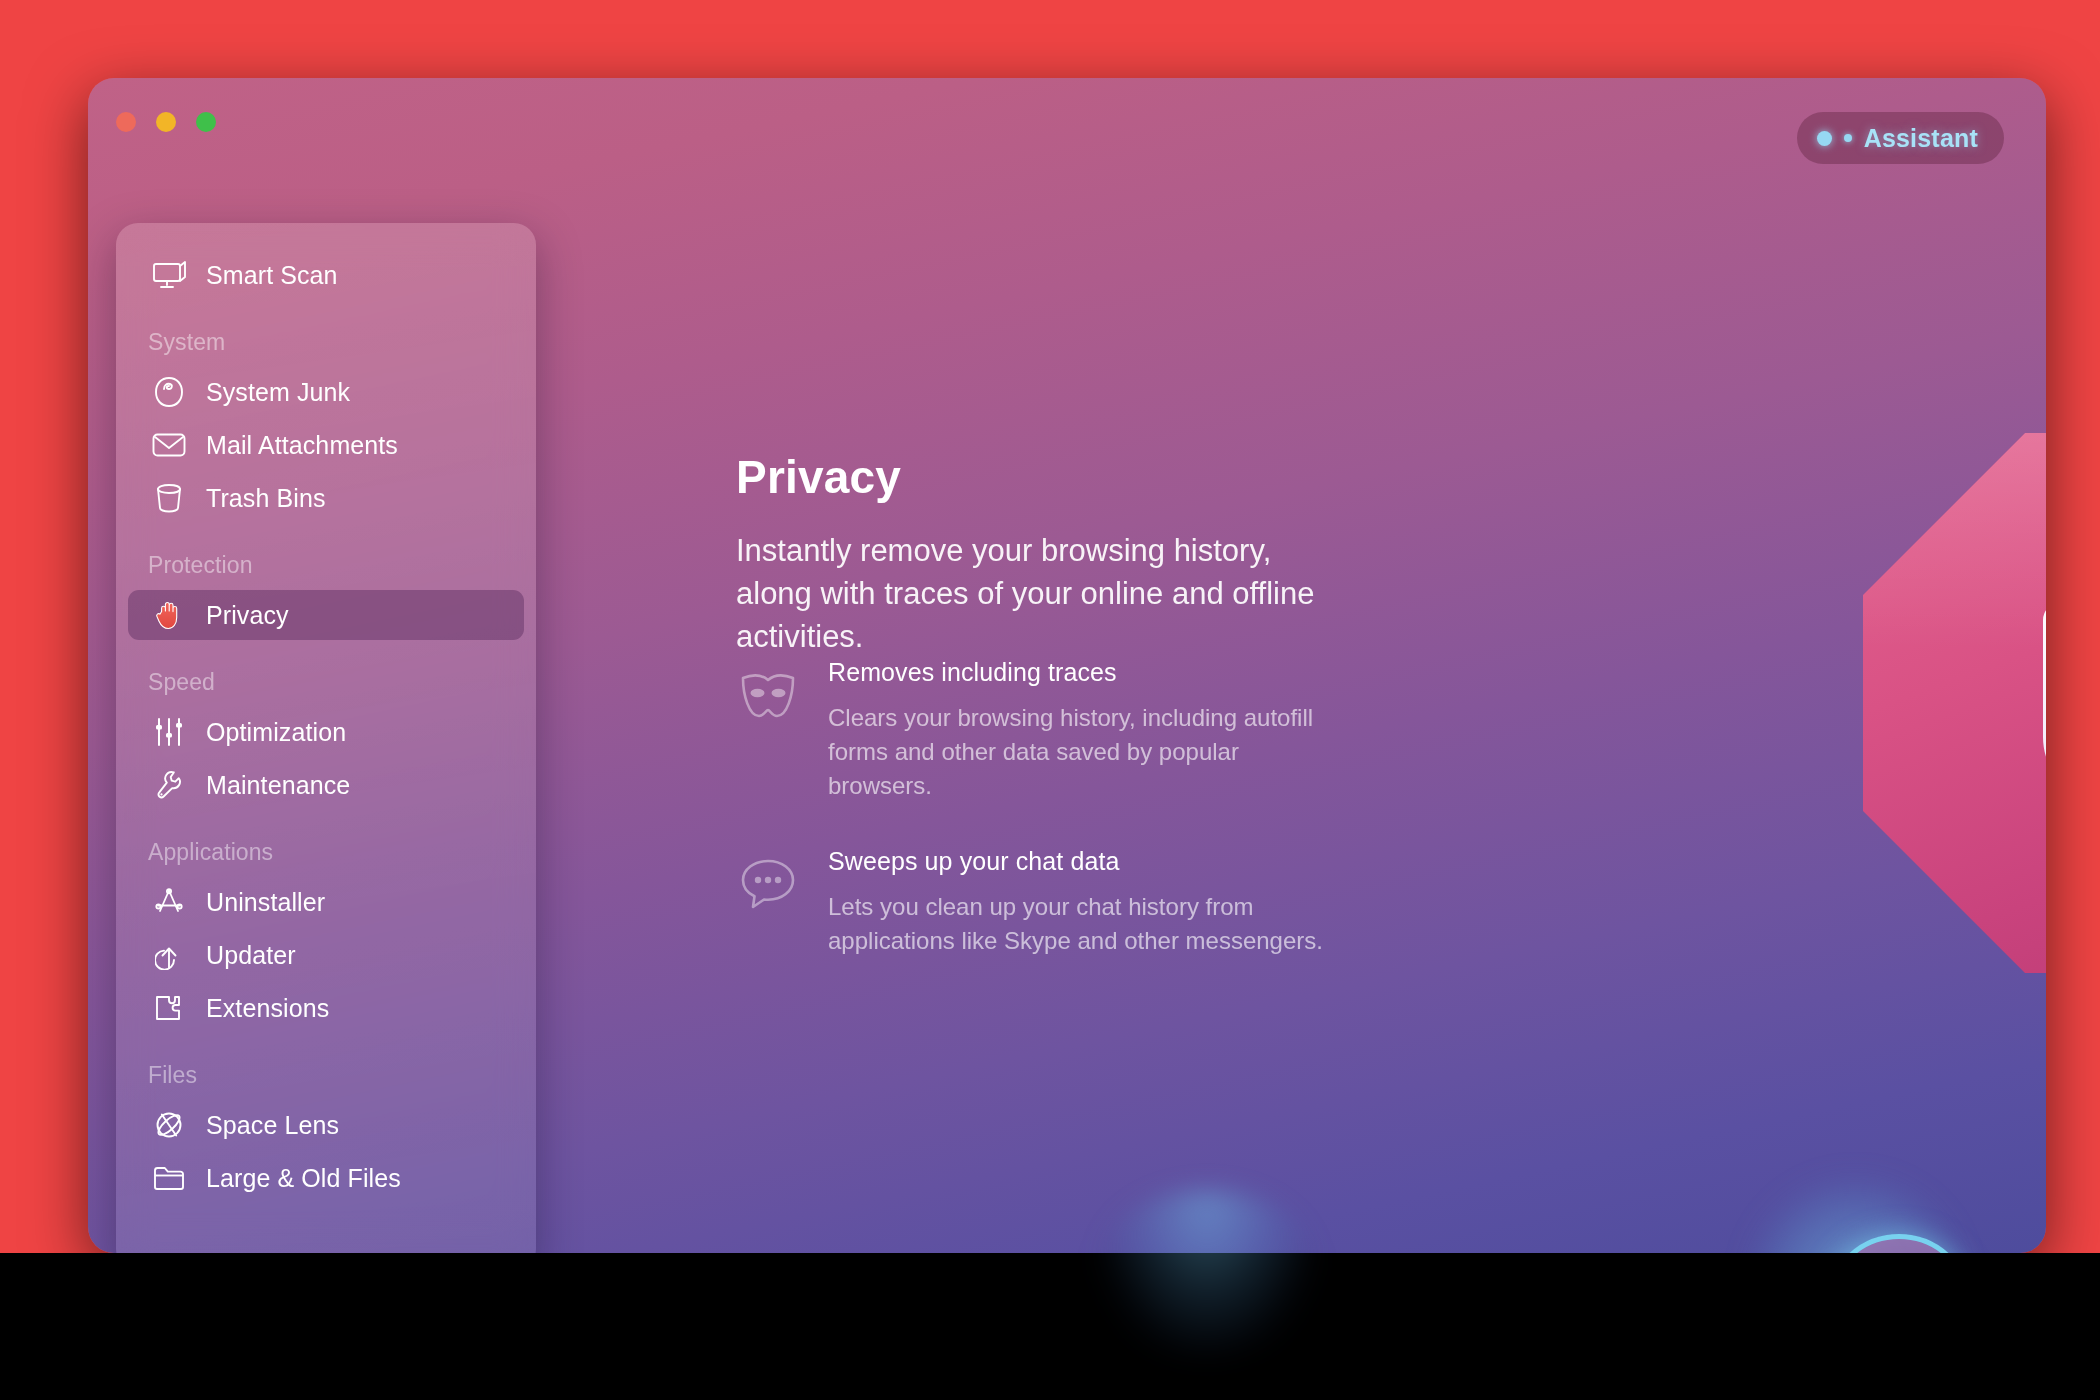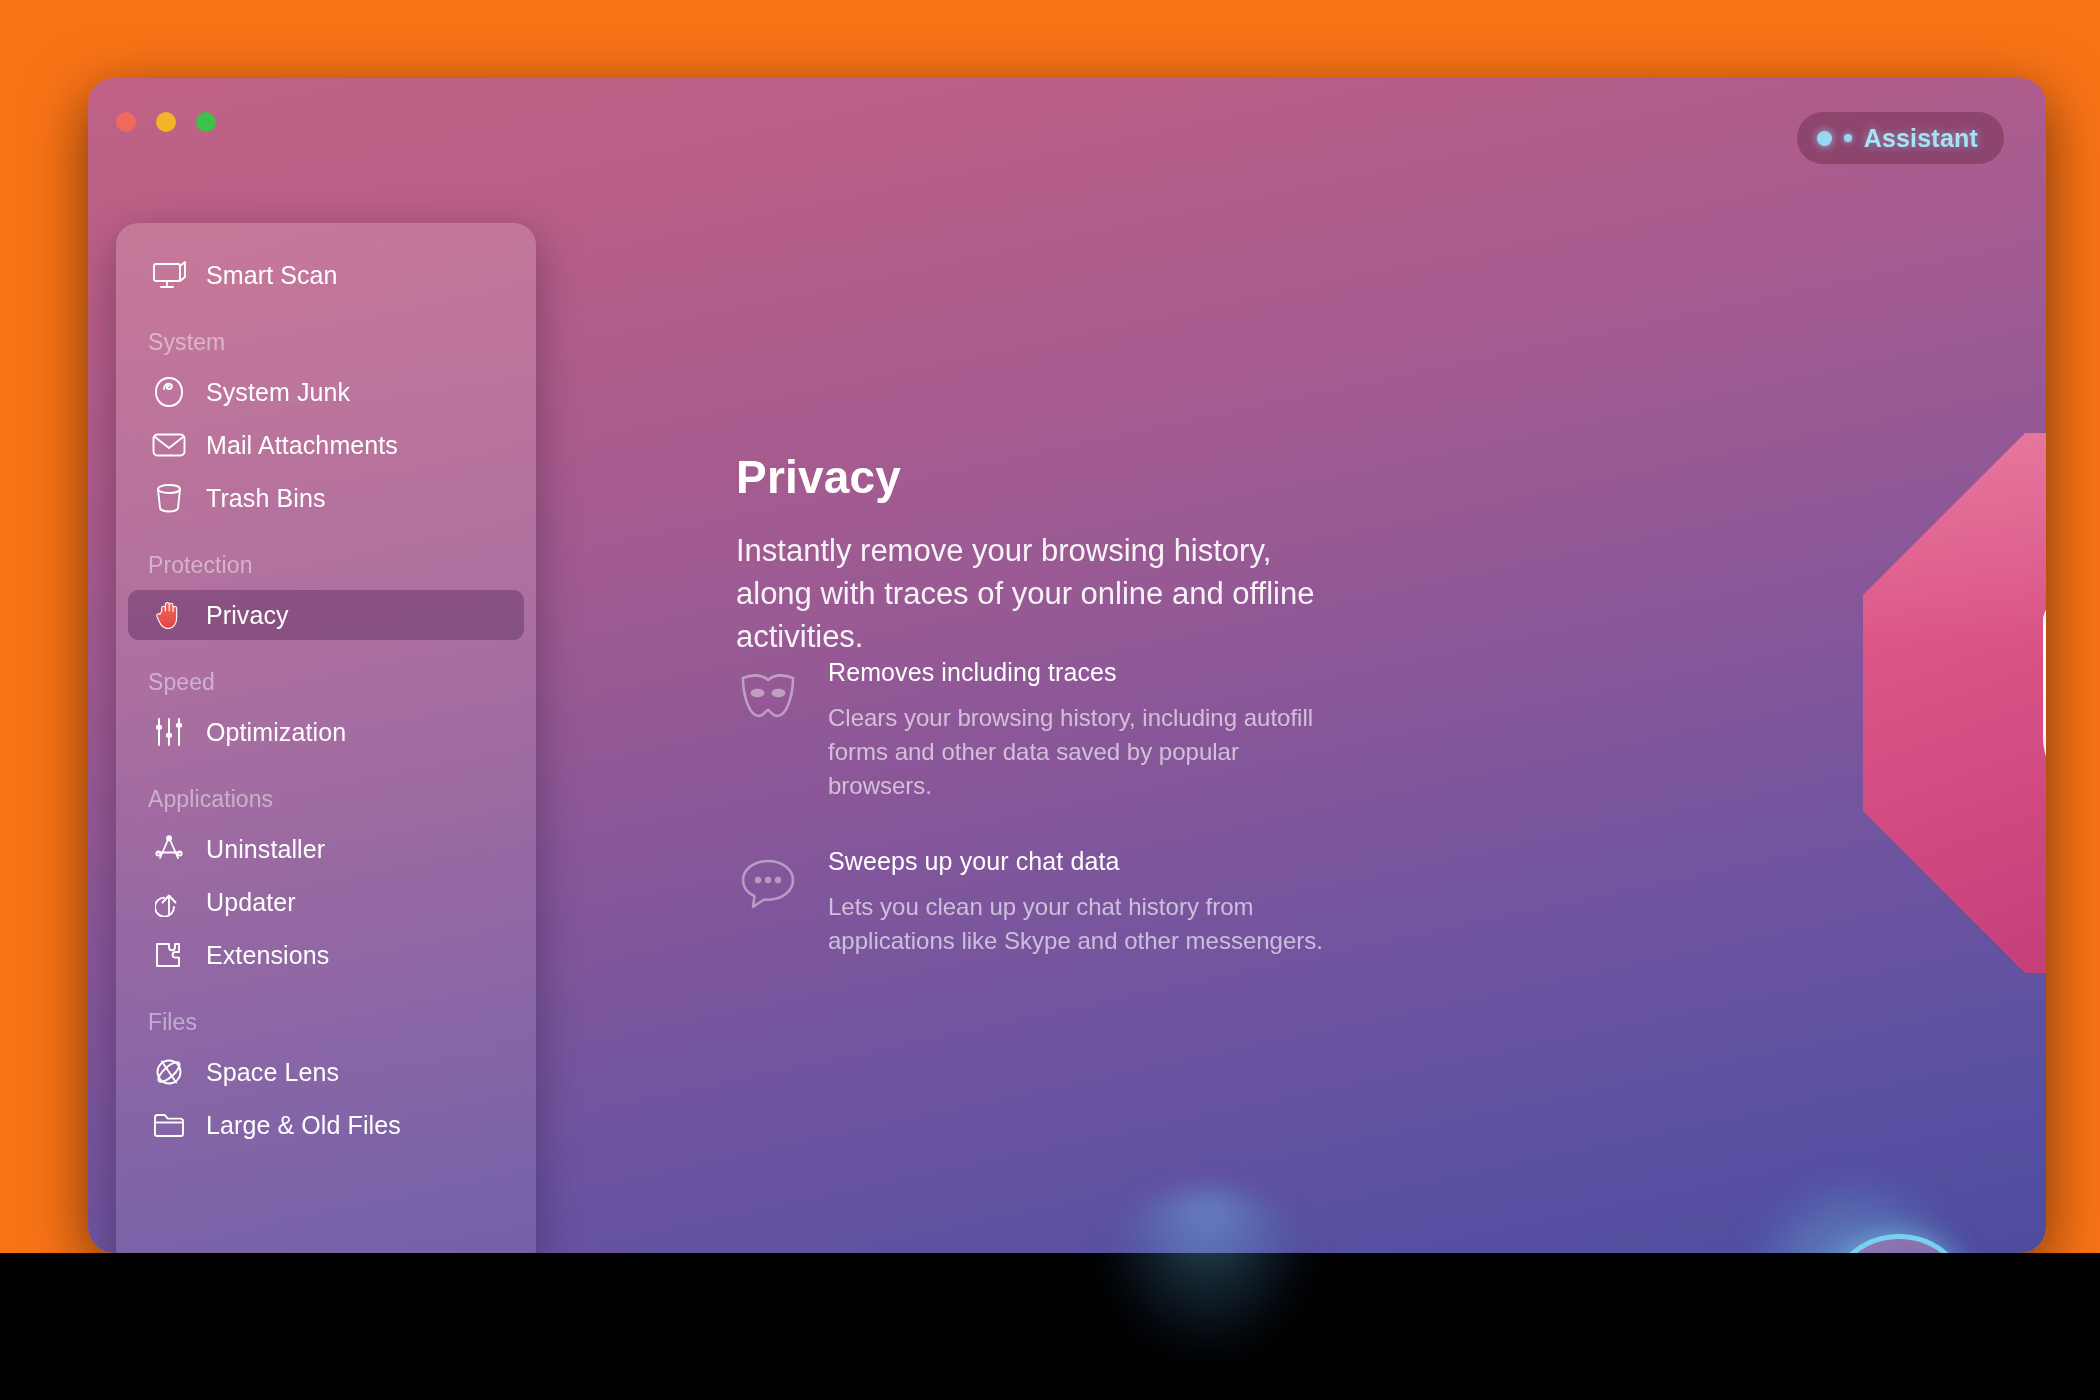--- a/index.html
+++ b/index.html
@@ -3,21 +3,21 @@
 <meta charset="utf-8">
 <style>
   * { box-sizing: border-box; margin: 0; padding: 0; }
   html, body {
     width: 2100px; height: 1400px;
     background: #000;
     font-family: "Liberation Sans", sans-serif;
     overflow: hidden;
   }
 
-  #stage { position: relative; width: 2100px; height: 1400px; background: #f97316; }
+  #stage { position: relative; width: 2100px; height: 1400px; background: #ef4444; }
 
   
   .window {
     position: absolute;
     left: 88px; top: 78px;
     width: 1958px; height: 1175px;
     border-radius: 26px;
     background:
       linear-gradient(168deg,
         #c06287 0%,
@@ -302,20 +302,29 @@
               <path d="M14 2 v26"></path>
               <path d="M24 2 v26"></path>
             <rect x="1" y="8" width="6" height="4.6" rx="1.6" fill="#fff" stroke="none"></rect>
             <rect x="11" y="16" width="6" height="4.6" rx="1.6" fill="#fff" stroke="none"></rect>
             <rect x="21" y="6" width="6" height="4.6" rx="1.6" fill="#fff" stroke="none"></rect>
           </svg>
         </span>
         <span class="label">Optimization</span>
       </div>
 
+      <div class="nav-item">
+        <span class="ico">
+          <svg width="28" height="30" viewBox="0 0 28 30" fill="none" stroke="#fff" stroke-width="1.9" stroke-linecap="round" stroke-linejoin="round">
+            <path d="M18.8 2.4 a6.4 6.4 0 0 0 -7 10.2 L4.3 22.3 a3 3 0 0 0 4.3 4.2 l8.6-8.4 a6.4 6.4 0 0 0 6.6-9.9 l-3.5 3.5 -3.6-1 -1-3.6 Z"></path>
+            <circle cx="6.5" cy="24.4" r="1.1" fill="#fff" stroke="none"></circle>
+          </svg>
+        </span>
+        <span class="label">Maintenance</span>
+      </div>
 
       <div class="nav-section-label">Applications</div>
 
       <div class="nav-item">
         <span class="ico">
           <svg width="32" height="28" viewBox="0 0 32 28" fill="none" stroke="#fff" stroke-width="1.8" stroke-linecap="round" stroke-linejoin="round">
             <path d="M16 2.5 L25 23"></path>
             <path d="M16 2.5 L7 23"></path>
             <path d="M5 17.5 h22"></path>
             <circle cx="16" cy="3.2" r="2.1"></circle>

